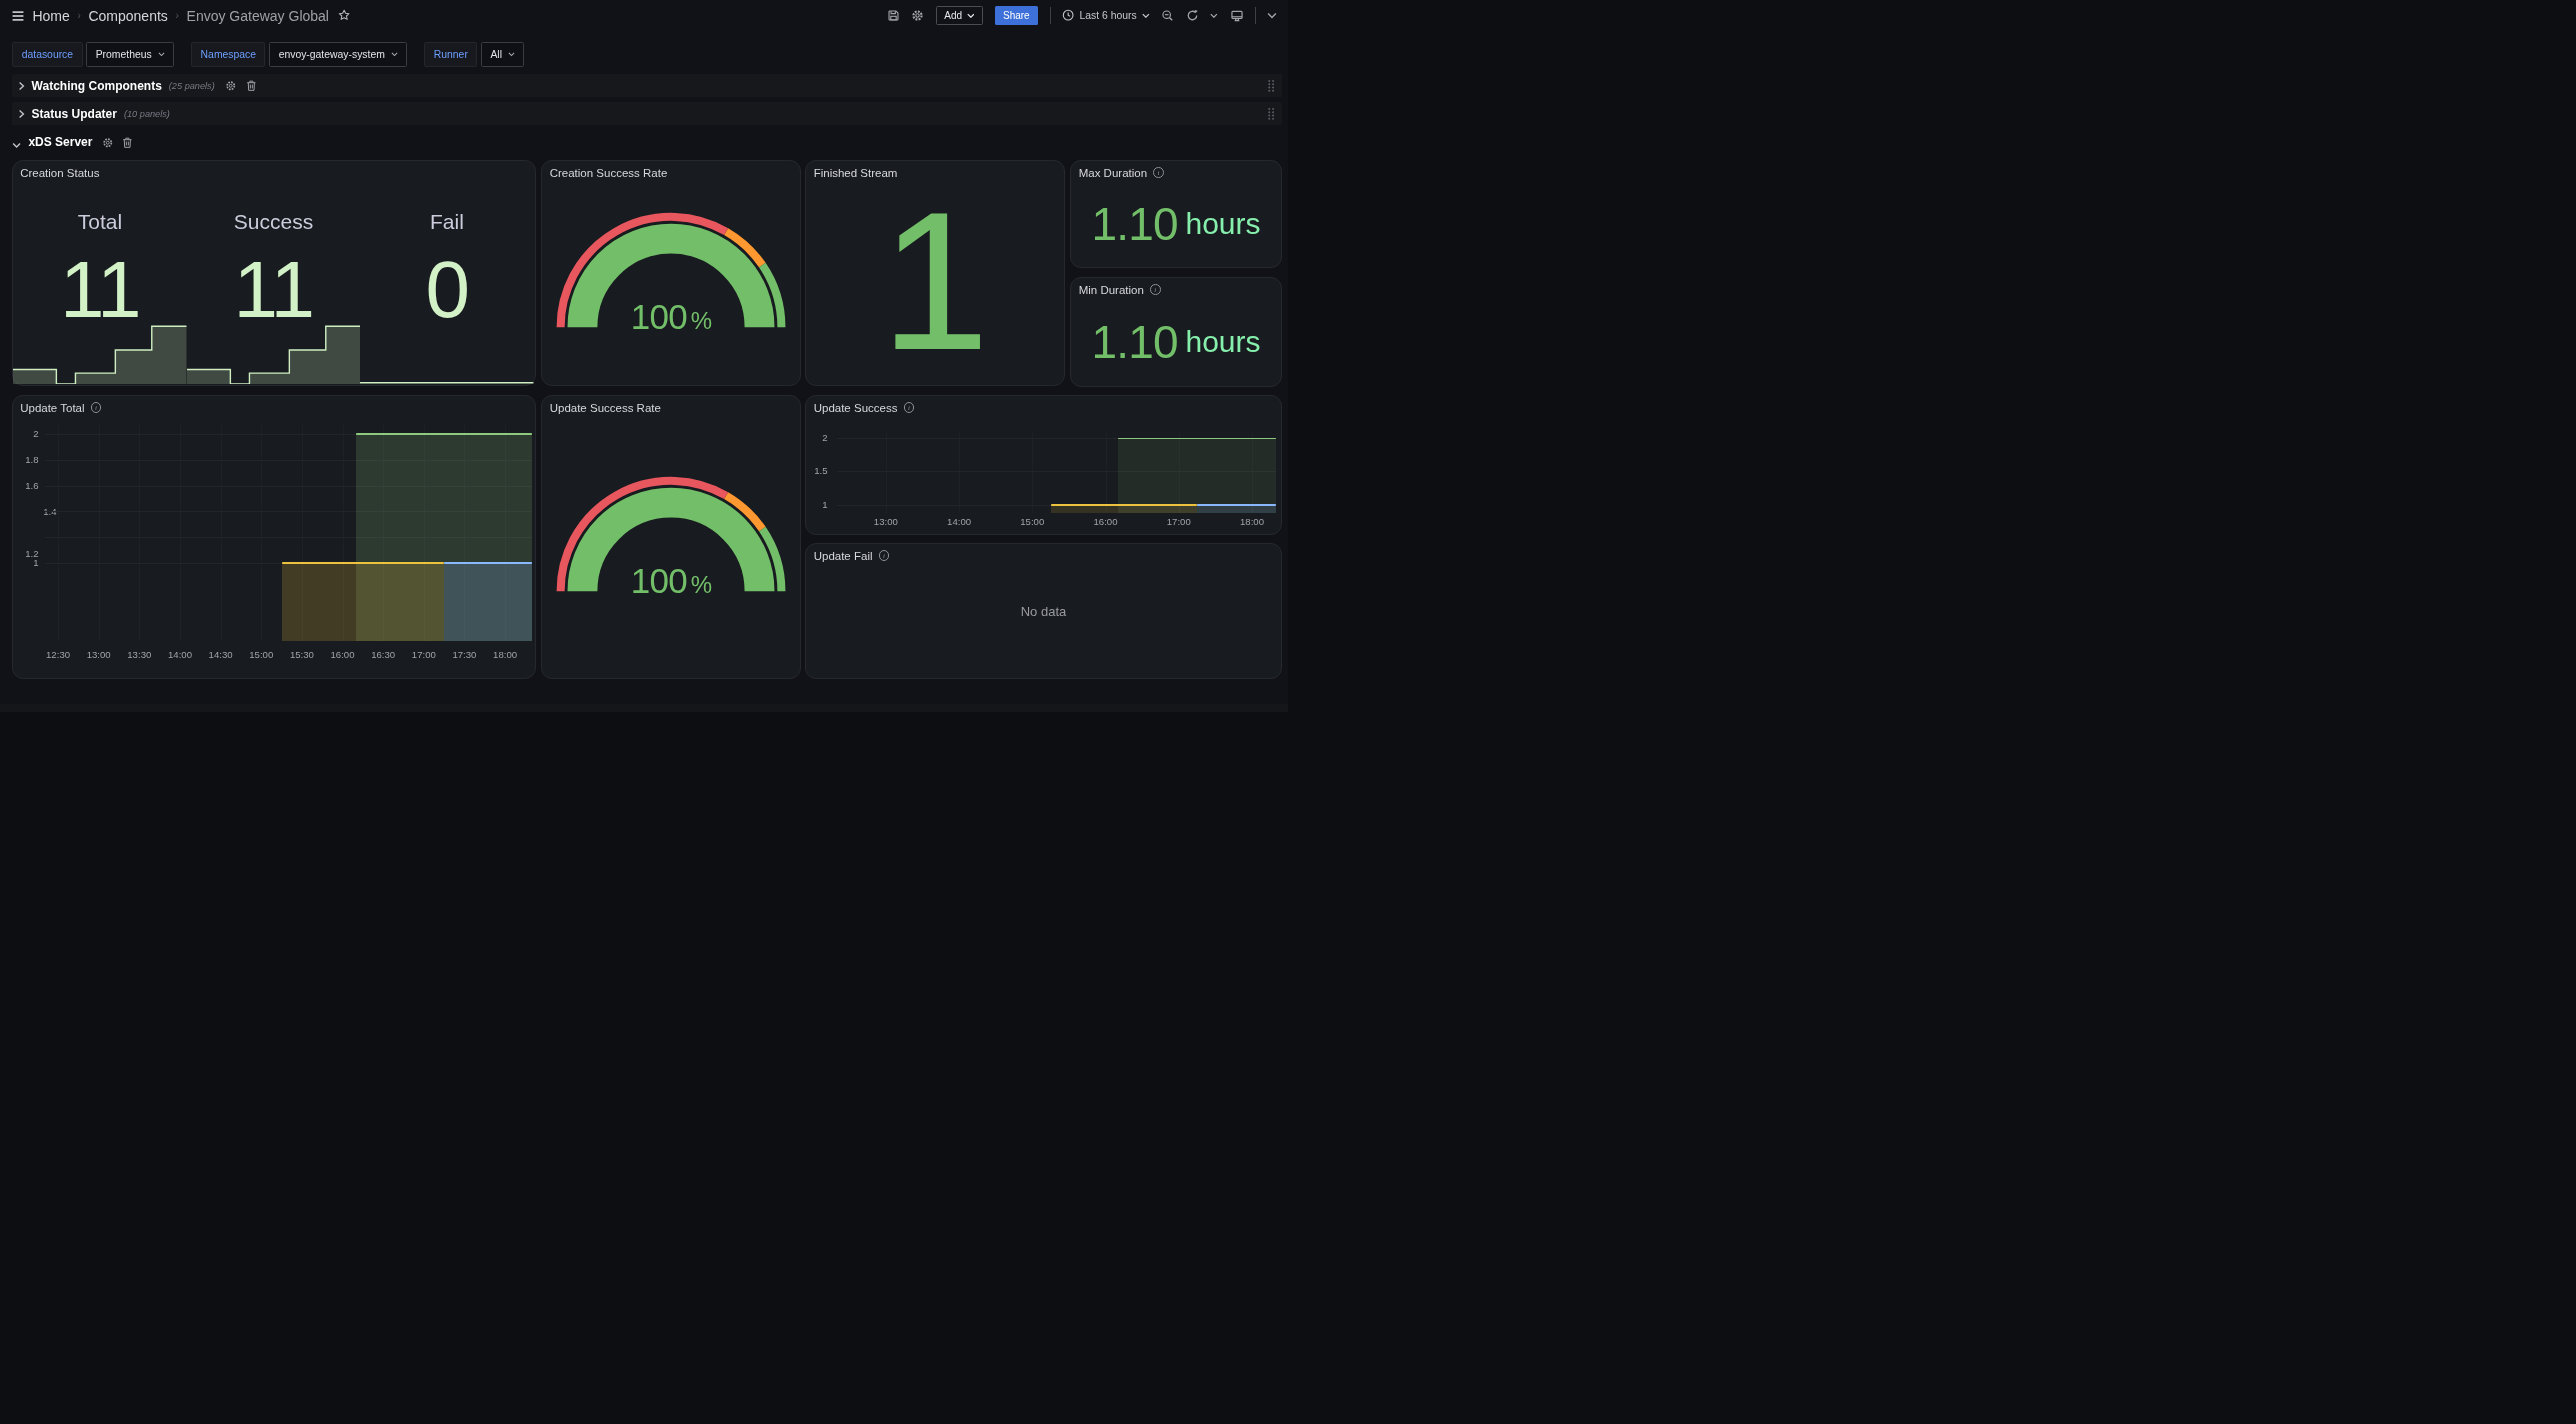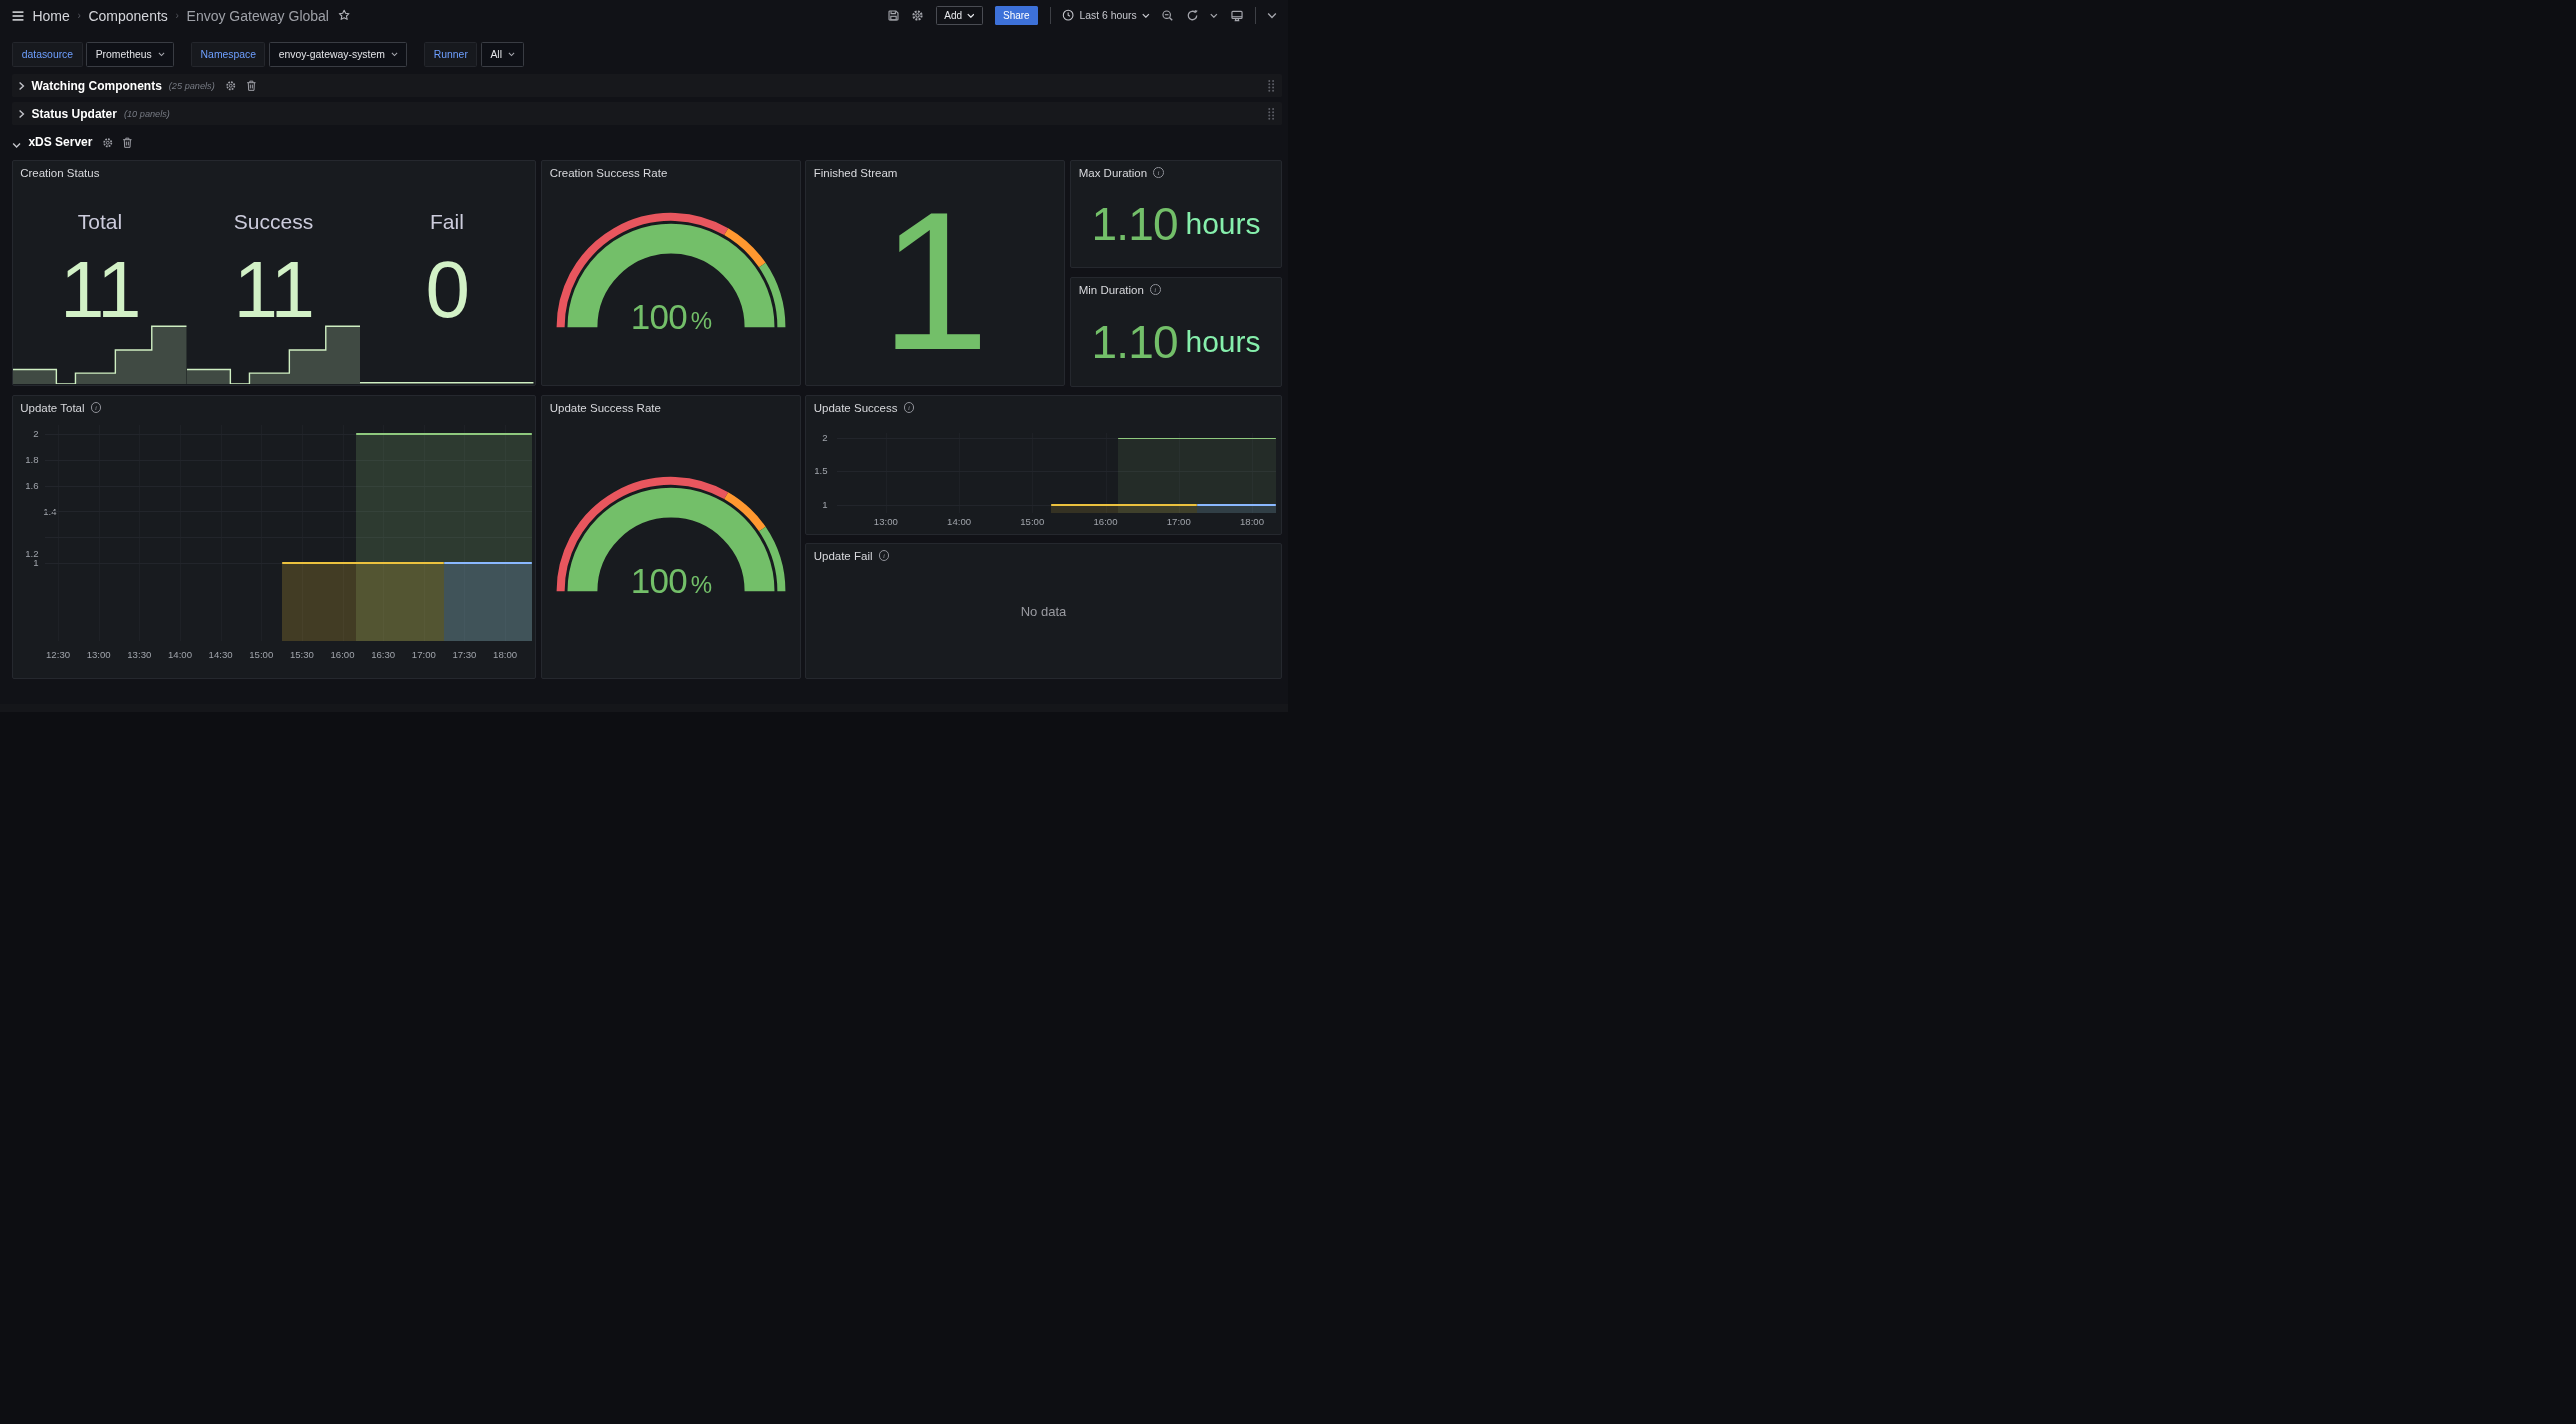--- a/index.html
+++ b/index.html
@@ -27,21 +27,21 @@
   .var-value { display:flex; align-items:center; gap:6.1px; padding:0 8.4px; height:24.5px; background:#0E1016; border:0.8px solid #393C43; border-radius:1.5px; color:#E3E4E8; font-size:10.4px; cursor:pointer; }
 
   
   .rowbar { position:absolute; left:11.5px; width:1270px; height:23px; background:#17181C; border-radius:1.5px; display:flex; align-items:center; padding:0 6.1px; gap:7px; cursor:pointer; }
   .row-title { font-size:12px; font-weight:600; color:#ffffff; }
   .row-count { font-size:9.2px; font-style:italic; color:#777B84; }
   .rowbar .grip { margin-left:auto; }
   .rowheader { position:absolute; left:11.5px; display:flex; align-items:flex-end; gap:7.7px; height:21.5px; cursor:pointer; }
 
   
-  .panel { position:absolute; background:#181B1F; border:0.8px solid #25282E; border-radius:2px; }
+  .panel { position:absolute; background:#181B1F; border:0.8px solid #25282E; border-radius:11px; }
   .phead { display:flex; align-items:center; gap:6.1px; height:20px; padding:3.1px 0 0 7.7px; cursor:pointer; }
   .ptitle { font-size:11.5px; font-weight:500; color:#D8D9DD; white-space:nowrap; }
   .info-icon { width:10.7px; height:10.7px; border:1.1px solid #8F9198; border-radius:50%; color:#8F9198; font-size:7px; font-style:italic; font-family:"Liberation Serif", serif; display:inline-flex; align-items:center; justify-content:center; cursor:pointer; }
 
   
   .stat-row { position:absolute; left:0.8px; right:0.8px; top:20px; bottom:0.8px; display:flex; }
   .stat-col { position:relative; flex:1; }
   .stat-title { position:absolute; top:29px; width:100%; text-align:center; font-size:21px; color:#CCCCDC; }
   .stat-value { position:absolute; top:67px; width:100%; text-align:center; font-size:80px; font-weight:500; line-height:1.05; color:#D2F1C6; letter-spacing:-1.5px; }
   .spark { position:absolute; left:0; right:0; bottom:0; height:66px; width:100%; }

